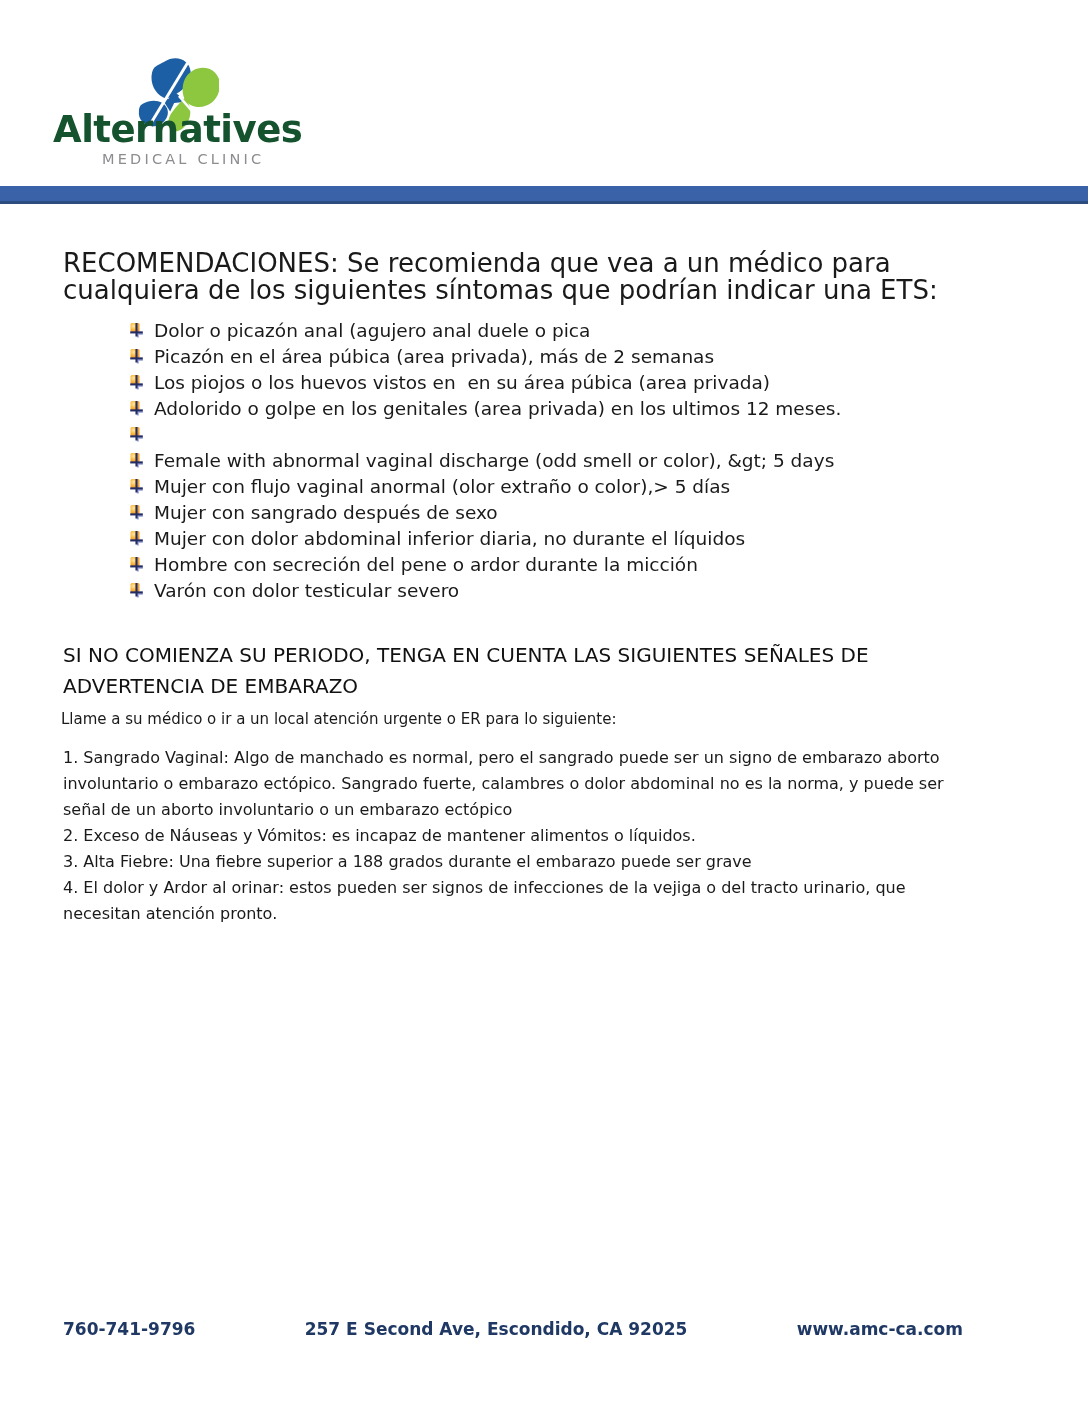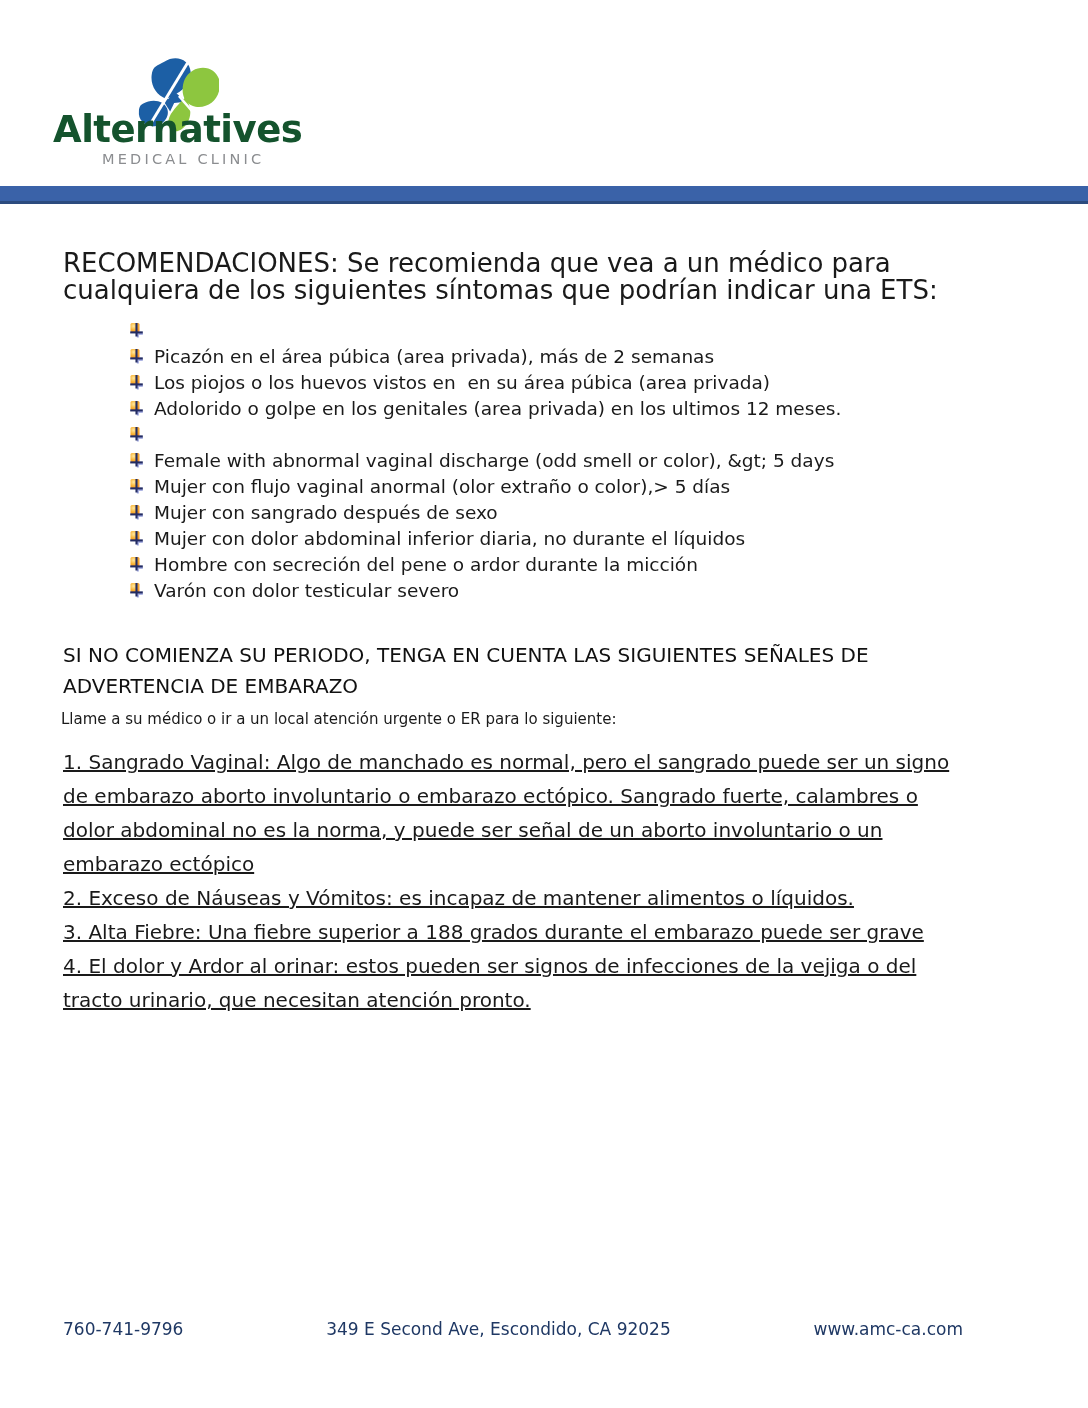--- a/index.html
+++ b/index.html
@@ -22,28 +22,28 @@
   .intro{position:absolute;left:63px;top:250px;width:895px;font-size:26px;
          line-height:27px;}
   .symptom-list{position:absolute;left:130px;top:317px;margin:0;padding:0;list-style:none;}
   .symptom-list li{display:flex;align-items:center;height:26px;gap:11px;}
   .symptom-text{font-size:18.5px;white-space:pre;}
   .bullet-icon{width:13px;height:16px;flex:0 0 13px;}
 
   .section2-heading{position:absolute;left:63px;top:640px;width:945px;font-size:20px;
                     line-height:31px;color:#111;}
   .call-line{position:absolute;left:61px;top:710px;width:930px;font-size:15px;}
-  .numbered{position:absolute;left:63px;top:745px;width:912px;font-size:20px;
-            line-height:34px;text-decoration:underline;}
+  .numbered{position:absolute;left:63px;top:745px;width:912px;font-size:16px;
+            line-height:26px;}
   .numbered p{margin:0;}
 
   
   .footer{position:absolute;left:63px;top:1319px;width:900px;display:flex;
           justify-content:space-between;align-items:baseline;
-          font-size:17px;font-weight:normal;color:#1F3864;}
+          font-size:17px;font-weight:bold;color:#1F3864;}
 </style>
 </head>
 <body>
 
 <div class="page">
 
   <div class="logo-icon">
     <svg viewBox="0 0 90 80" width="88" height="78">
       <path d="M34,6 C46,-2 60,4 61,16 C62,27 53,36 42,41 L36,44 C26,40 20,31 21,20 C22,10 27,10 34,6 Z" fill="#1C5FA5"></path>
       <polygon points="42,34 56,47 37,49" fill="#1C5FA5"></polygon>
@@ -71,20 +71,21 @@
             <stop offset="55%" stop-color="#F9B233"></stop>
             <stop offset="100%" stop-color="#F08A24"></stop>
           </radialGradient>
         </defs>
         <rect x="0.5" y="1" width="9" height="9" rx="1.5" fill="url(#bgrad)"></rect>
         <line x1="8.5" y1="11.8" x2="12.8" y2="11.8" stroke="#9AA3DC" stroke-width="2"></line>
         <line x1="7.8" y1="11" x2="7.8" y2="15.5" stroke="#9AA3DC" stroke-width="2"></line>
         <line x1="6.5" y1="1" x2="6.5" y2="14.5" stroke="#232C63" stroke-width="2.1"></line>
         <line x1="0.2" y1="10.4" x2="12.8" y2="10.4" stroke="#232C63" stroke-width="2.1"></line>
       </svg>
+      <span class="symptom-text">Dolor o picazón anal (agujero anal duele o pica</span>
     </li>
 
     <li>
       <svg class="bullet-icon" viewBox="0 0 13 16">
         <defs>
           <radialGradient id="bgrad" cx="35%" cy="35%" r="80%">
             <stop offset="0%" stop-color="#FFE8A0"></stop>
             <stop offset="55%" stop-color="#F9B233"></stop>
             <stop offset="100%" stop-color="#F08A24"></stop>
           </radialGradient>
@@ -268,17 +269,17 @@
 
     <p>2. Exceso de Náuseas y Vómitos: es incapaz de mantener alimentos o líquidos.</p>
 
     <p>3. Alta Fiebre: Una fiebre superior a 188 grados durante el embarazo puede ser grave</p>
 
     <p>4. El dolor y Ardor al orinar: estos pueden ser signos de infecciones de la vejiga o del tracto urinario, que necesitan atención pronto.</p>
   </div>
 
   <div class="footer">
     <span>760-741-9796</span>
-    <span>349 E Second Ave, Escondido, CA 92025</span>
+    <span>257 E Second Ave, Escondido, CA 92025</span>
     <span>www.amc-ca.com</span>
   </div>
 
 </div>
 
 </body></html>

